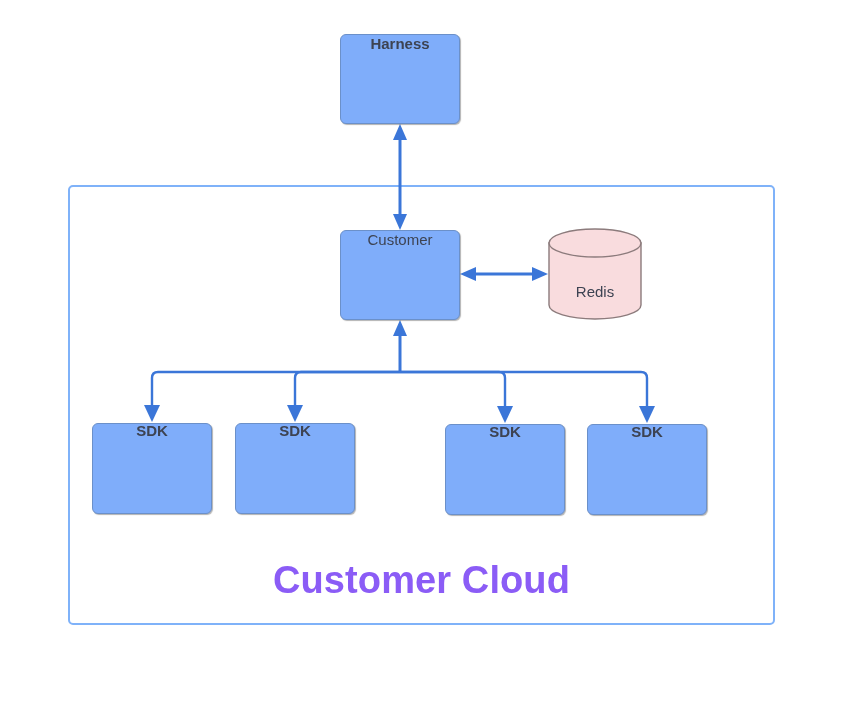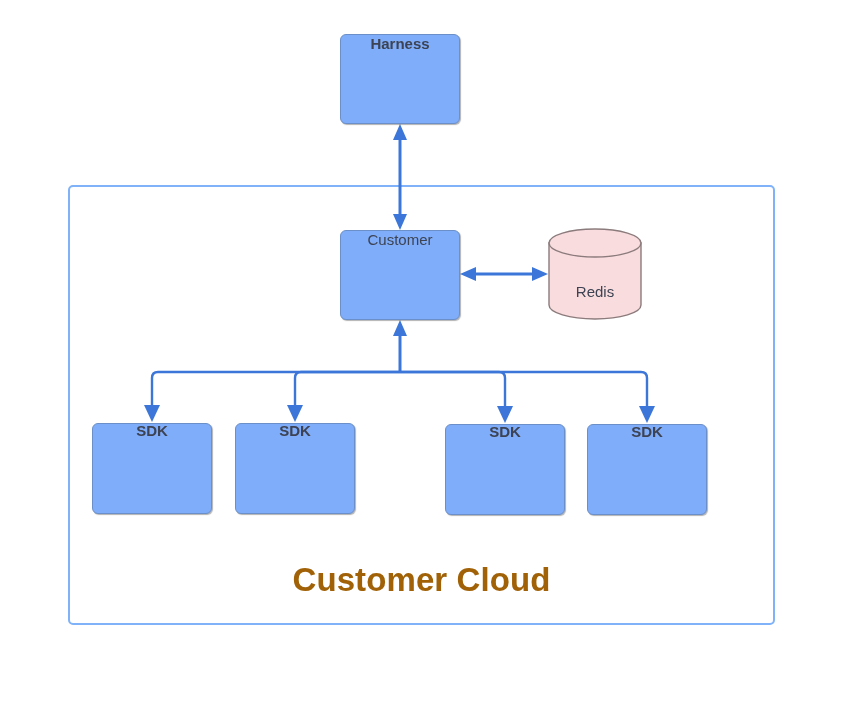--- a/index.html
+++ b/index.html
@@ -38,23 +38,23 @@
     border-radius: 5px;
     background: transparent;
     box-sizing: border-box;
   }
   .cloud-title {
     position: absolute;
     left: 68px;
     top: 560px;
     width: 707px;
     text-align: center;
-    font-size: 33px;
+    font-size: 38px;
     font-weight: bold;
-    color: #a16207;
+    color: #8b5cf6;
     letter-spacing: 0.1px;
     line-height: 40px;
   }
   
   .node {
     position: absolute;
     box-sizing: border-box;
     border-radius: 6px;
     display: flex;
     align-items: flex-start;

